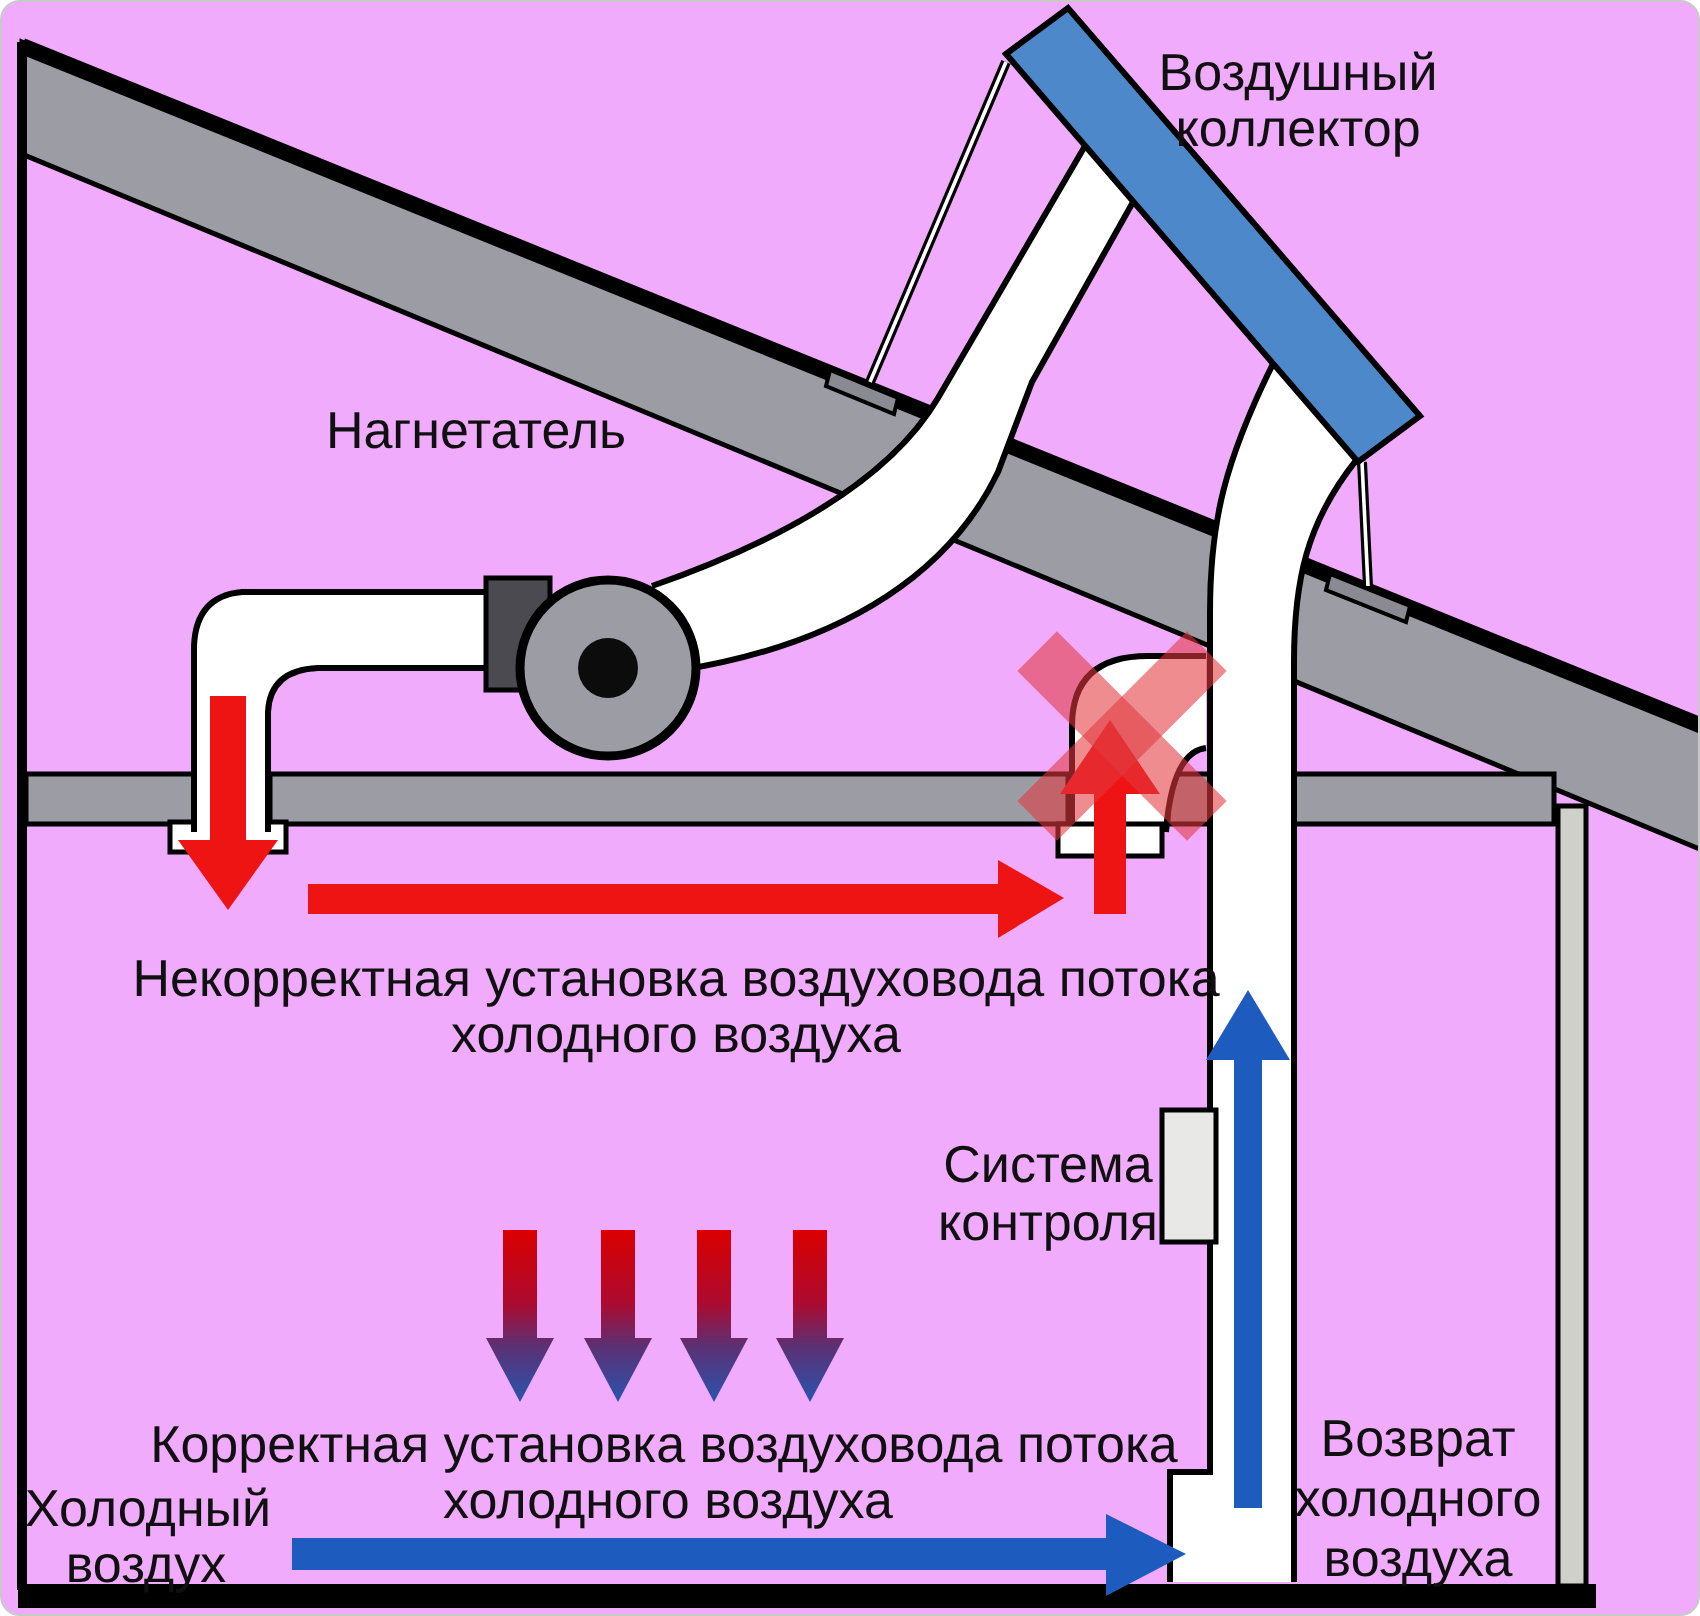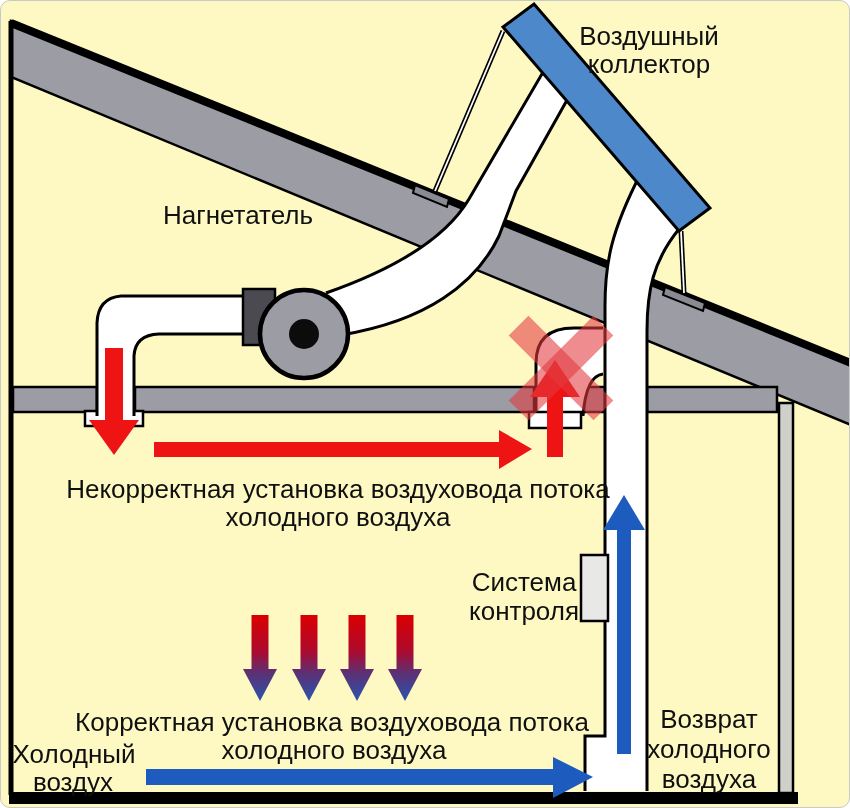--- a/index.html
+++ b/index.html
@@ -1,16 +1,16 @@
 <!DOCTYPE html>
 <html style="--structure-gray: #9c9ca4; --wall-stripe: #d0d0ca; --bracket-gray: #8a8a92; --collector-blue: #4d88ca; --motor-dark: #4a4a50; --control-box: #e8e8e6; --arrow-red: #ee1414; --cross-red: #e2383f; --arrow-blue: #1e5bbe; --gradient-top-red: #da0000; --gradient-bottom-blue: #2a53ad;"><head>
 <meta charset="utf-8">
 <style>
   html,body{margin:0;padding:0;background:#fff;}
-  .page{width:850px;height:808px;position:relative;background:#fef9c3;border:1px solid #c9c9c9;
+  .page{width:850px;height:808px;position:relative;background:#f0abfc;border:1px solid #c9c9c9;
         border-radius:10px;overflow:hidden;box-sizing:border-box;}
   svg{display:block;}
   text{font-family:"Liberation Sans","DejaVu Sans",sans-serif;font-size:26px;fill:#101010;}
   .fill-gray{fill:var(--structure-gray);stroke:#000;stroke-width:2.5;}
   .roof-top{stroke:#000;stroke-width:8;fill:none;}
   .wall-stripe{fill:var(--wall-stripe);stroke:#000;stroke-width:2.5;}
   .duct-fill{fill:#ffffff;stroke:none;}
   .duct-edge{fill:none;stroke:#000;stroke-width:3;}
   .vent{fill:#ffffff;stroke:#000;stroke-width:2.5;}
   .collector{fill:var(--collector-blue);stroke:#000;stroke-width:3;}

